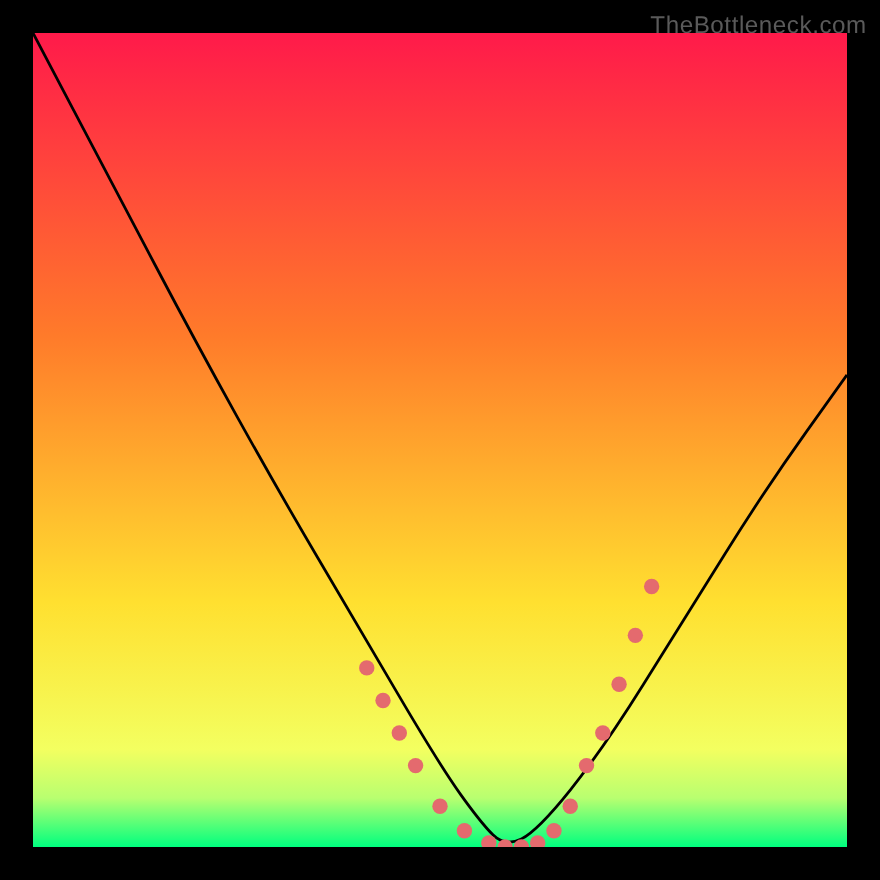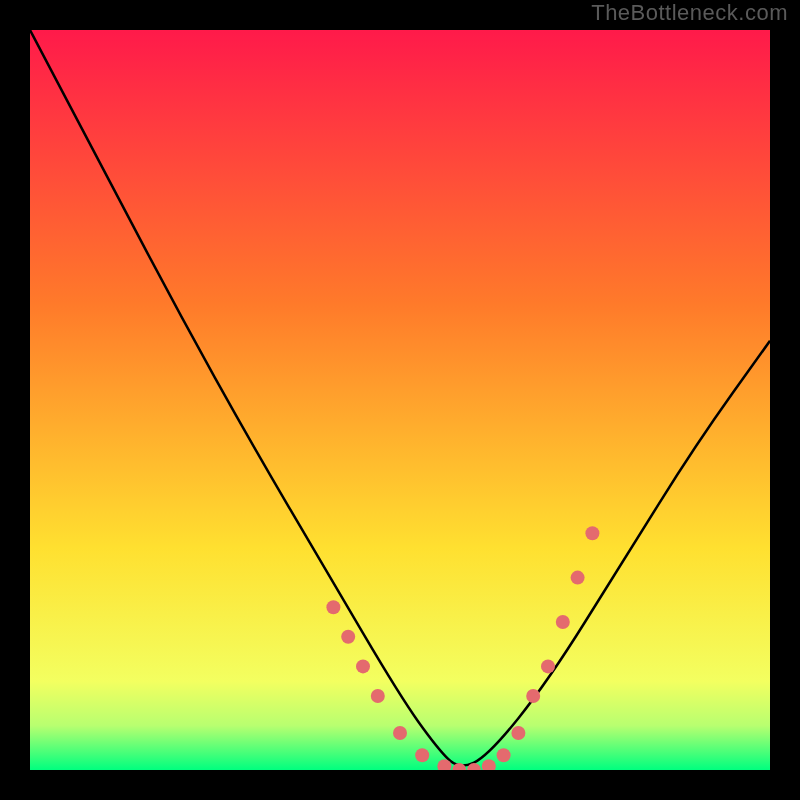--- a/index.html
+++ b/index.html
@@ -6,21 +6,21 @@
     margin: 0;
     padding: 0;
     width: 800px;
     height: 800px;
     background: #000;
     position: relative;
     font-family: Arial, Helvetica, sans-serif;
   }
   .watermark {
     position: absolute;
-    top: 0;
+    top: 10px;
     right: 12px;
     color: #5a5a5a;
     font-size: 22px;
     font-weight: 500;
     letter-spacing: 0.5px;
   }
   .plot {
     position: absolute;
     top: 30px;
     left: 30px;

